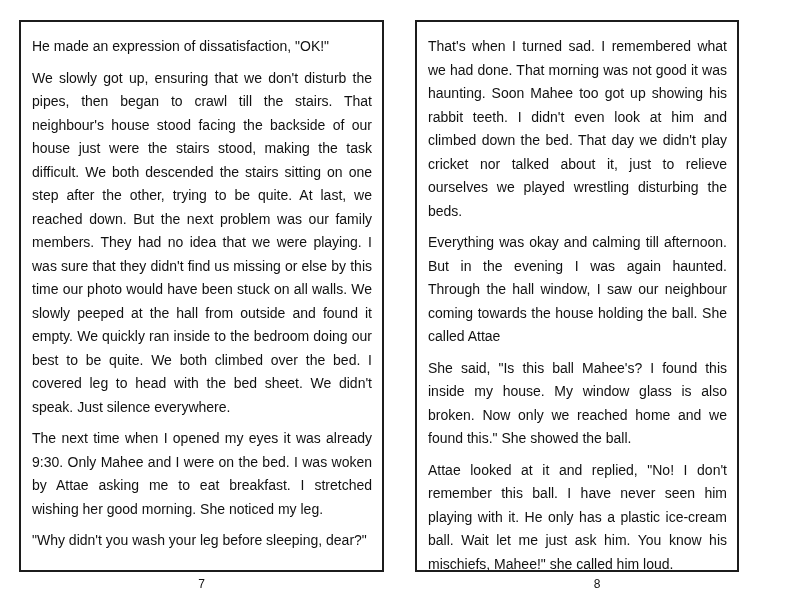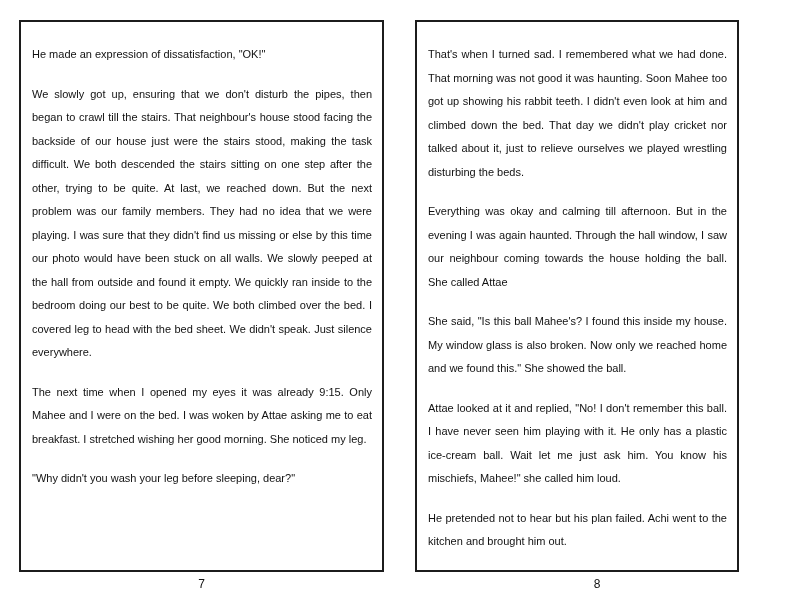--- a/index.html
+++ b/index.html
@@ -18,22 +18,22 @@
     height: 552px;
     border: 2px solid #1c1c1c;
     box-sizing: border-box;
     padding: 5px 10px 0 11px;
     overflow: hidden;
     background: #ffffff;
   }
   .page-left  { left: 19px;  width: 365px; }
   .page-right { left: 415px; width: 324px; }
   .page p {
-    margin: 16px 0 8px 0;
-    font-size: 11px;
+    margin: 8px 0 8px 0;
+    font-size: 14px;
     line-height: 23.5px;
     text-align: justify;
   }
   .page-number {
     position: absolute;
     top: 577px;
     font-size: 12px;
     text-align: center;
     color: #111111;
   }
@@ -41,21 +41,21 @@
   .pn-right { left: 415px; width: 364px; }
 </style>
 </head>
 <body>
 
 <div>
 
   <div class="page page-left">
     <p>He made an expression of dissatisfaction, "OK!"</p>
     <p>We slowly got up, ensuring that we don't disturb the pipes, then began to crawl till the stairs. That neighbour's house stood facing the backside of our house just were the stairs stood, making the task difficult. We both descended the stairs sitting on one step after the other, trying to be quite. At last, we reached down. But the next problem was our family members. They had no idea that we were playing. I was sure that they didn't find us missing or else by this time our photo would have been stuck on all walls. We slowly peeped at the hall from outside and found it empty. We quickly ran inside to the bedroom doing our best to be quite. We both climbed over the bed. I covered leg to head with the bed sheet. We didn't speak. Just silence everywhere.</p>
-    <p>The next time when I opened my eyes it was already 9:15. Only Mahee and I were on the bed. I was woken by Attae asking me to eat breakfast. I stretched wishing her good morning. She noticed my leg.</p>
+    <p>The next time when I opened my eyes it was already 9:30. Only Mahee and I were on the bed. I was woken by Attae asking me to eat breakfast. I stretched wishing her good morning. She noticed my leg.</p>
     <p>"Why didn't you wash your leg before sleeping, dear?"</p>
   </div>
   <div class="page-number pn-left">7</div>
 
   <div class="page page-right">
     <p>That's when I turned sad. I remembered what we had done. That morning was not good it was haunting. Soon Mahee too got up showing his rabbit teeth. I didn't even look at him and climbed down the bed. That day we didn't play cricket nor talked about it, just to relieve ourselves we played wrestling disturbing the beds.</p>
     <p>Everything was okay and calming till afternoon. But in the evening I was again haunted. Through the hall window, I saw our neighbour coming towards the house holding the ball. She called Attae</p>
     <p>She said, "Is this ball Mahee's? I found this inside my house. My window glass is also broken. Now only we reached home and we found this." She showed the ball.</p>
     <p>Attae looked at it and replied, "No! I don't remember this ball. I have never seen him playing with it. He only has a plastic ice-cream ball. Wait let me just ask him. You know his mischiefs, Mahee!" she called him loud.</p>
     <p>He pretended not to hear but his plan failed. Achi went to the kitchen and brought him out.</p>

